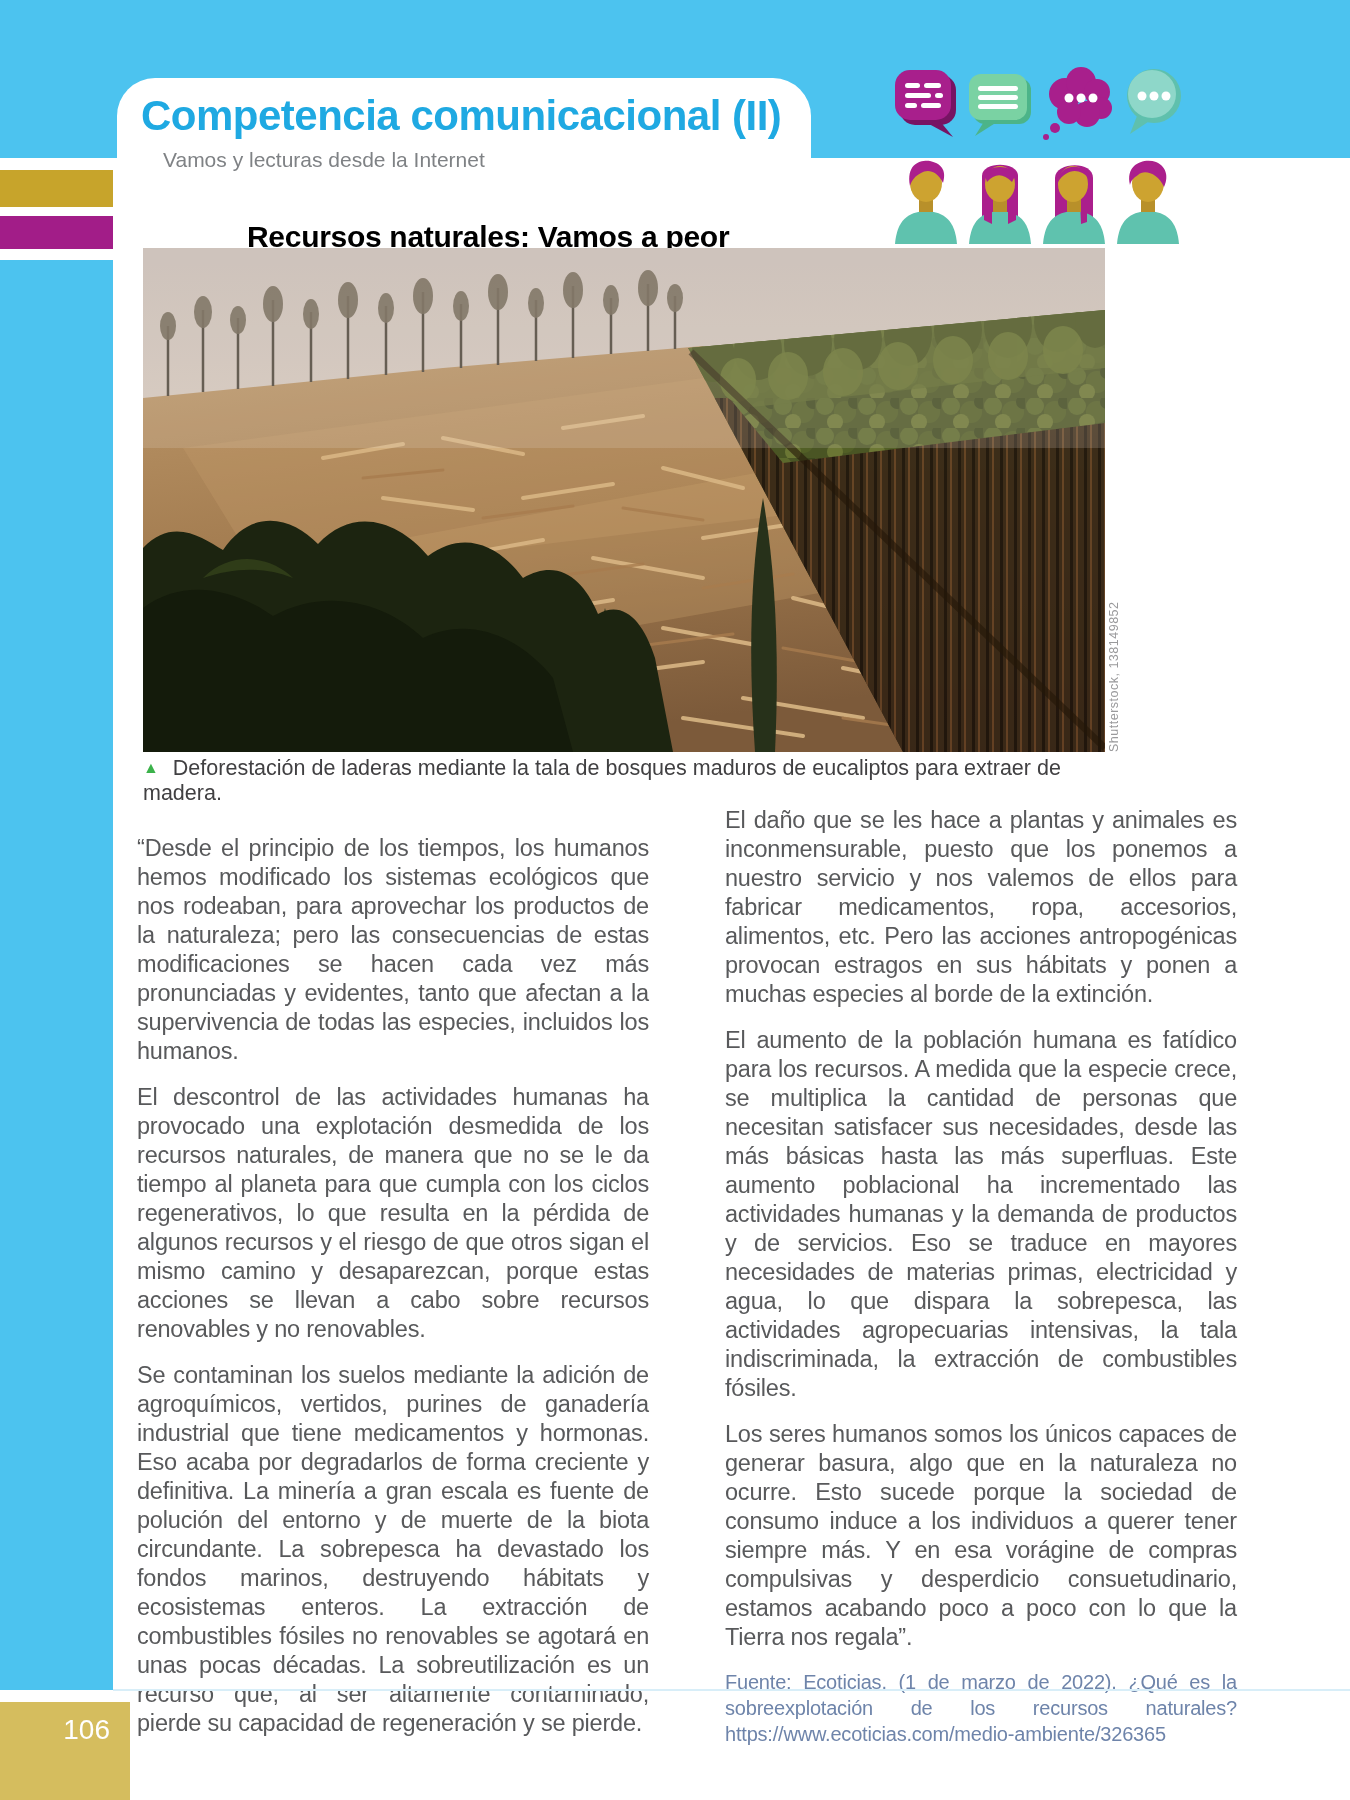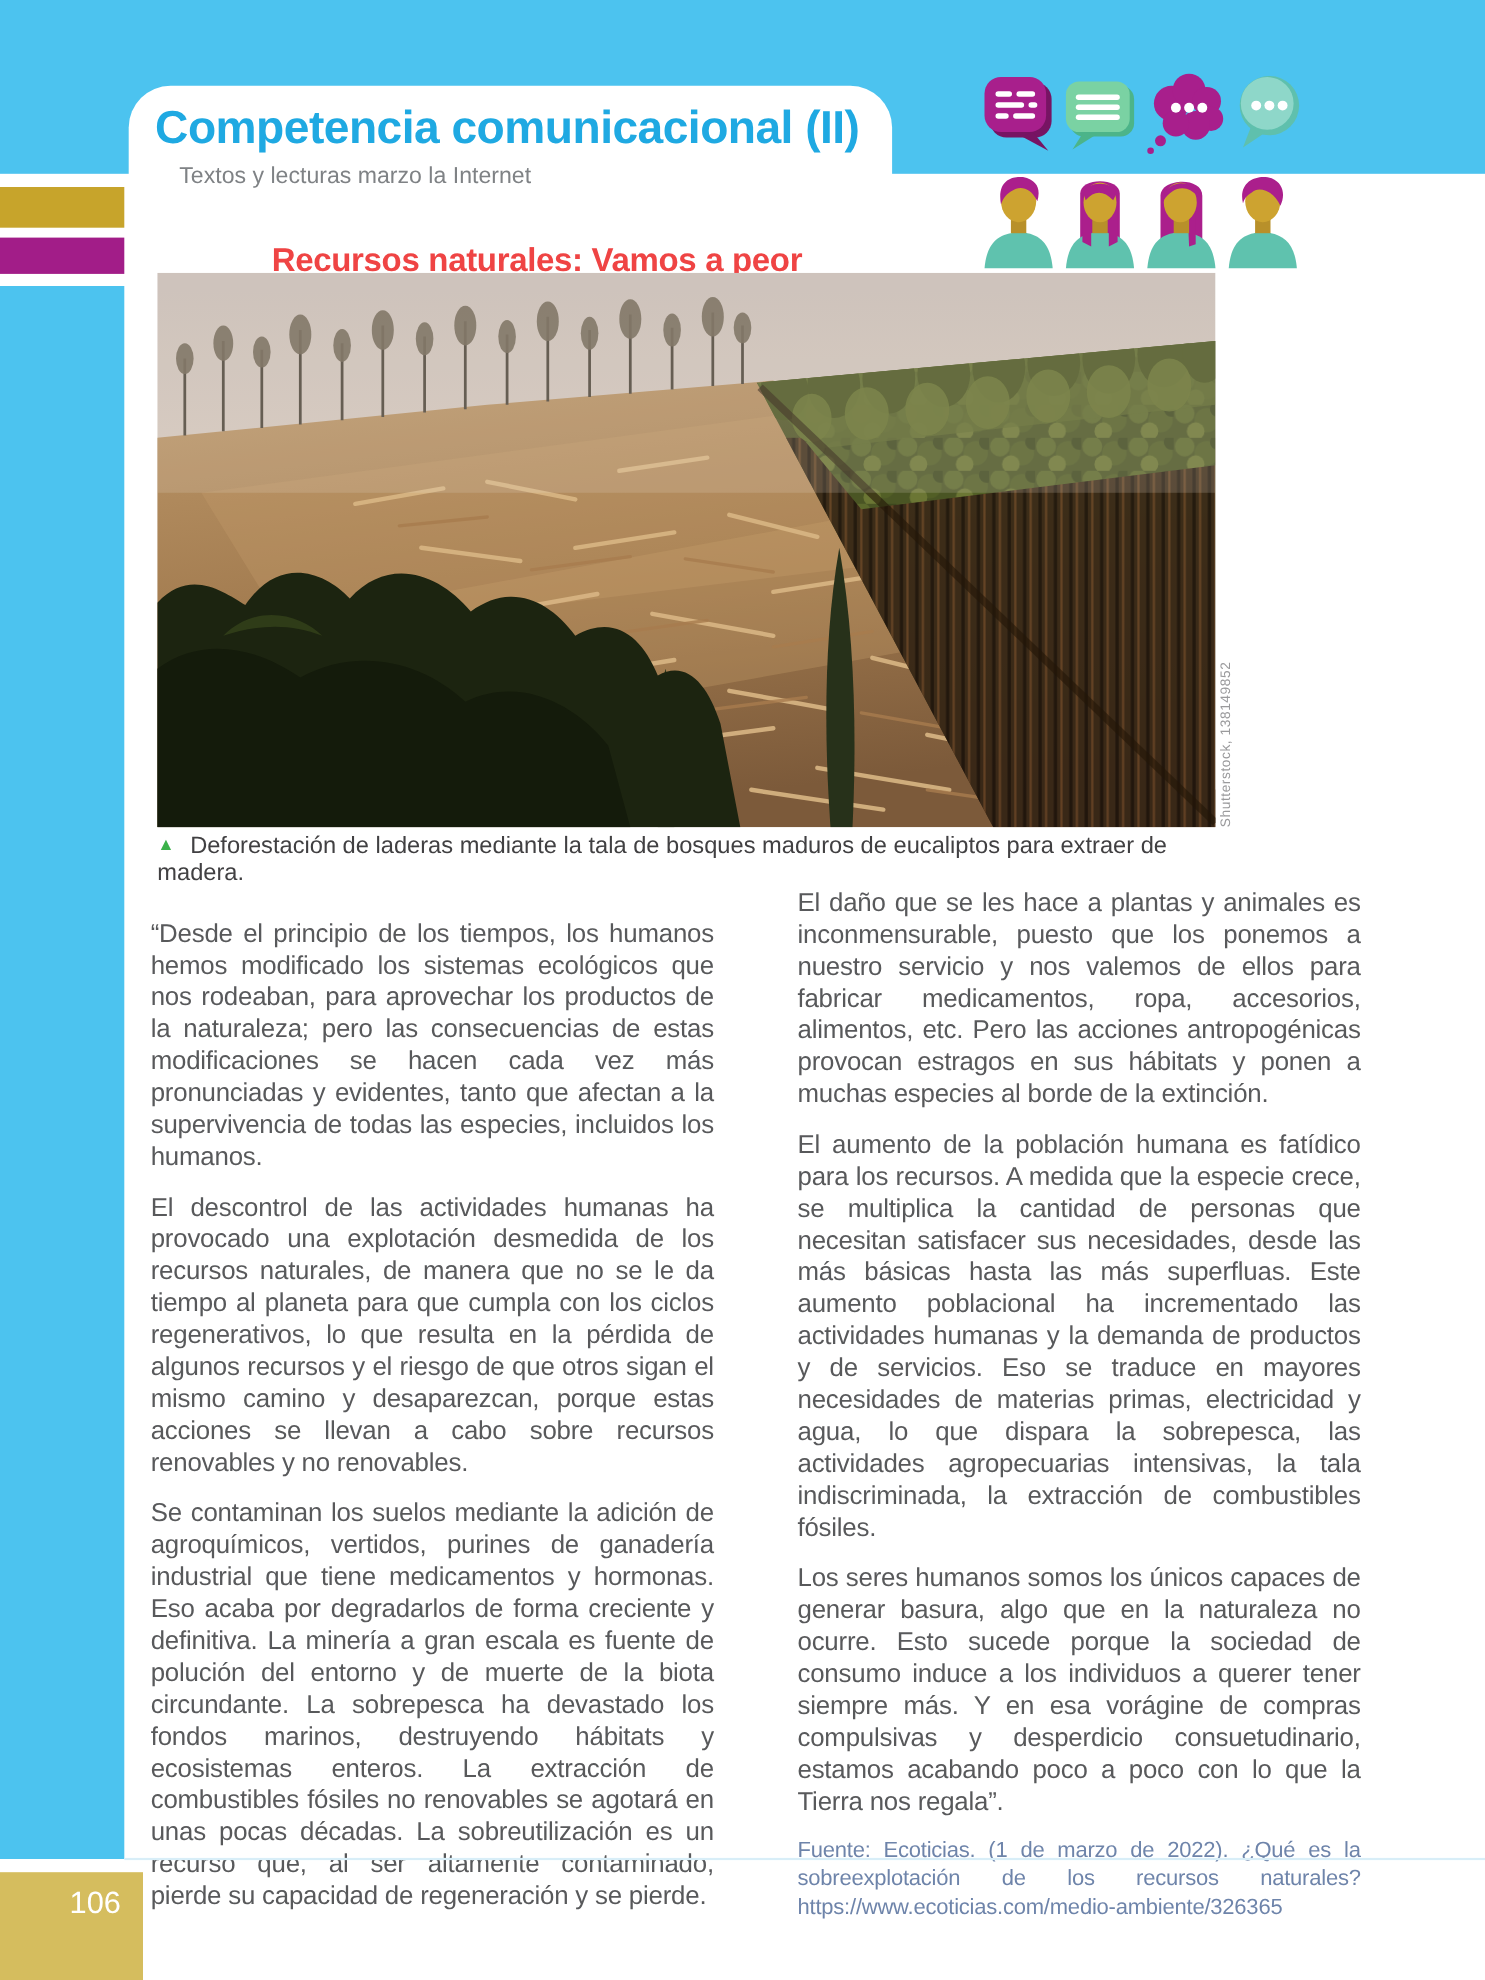--- a/index.html
+++ b/index.html
@@ -18,21 +18,21 @@
   .avatars{position:absolute;left:891px;top:158px;}
 
   
   .bar{position:absolute;left:0;width:113px;}
   .bar-gold{top:170px;height:37px;background:#c7a42b;}
   .bar-magenta{top:216px;height:33px;background:#a21d88;}
   .bar-blue{top:260px;height:1430px;background:#4cc3ef;}
 
   
   .section-title{position:absolute;left:247px;top:220px;margin:0;font-size:30px;font-weight:bold;
-                 color:#ef4444;letter-spacing:-0.3px;white-space:nowrap;}
+                 color:#000000;letter-spacing:-0.3px;white-space:nowrap;}
 
   .photo{position:absolute;left:143px;top:248px;width:962px;height:504px;display:block;}
   .credit{position:absolute;left:1107px;top:524px;height:228px;font-size:12.5px;color:#9a9a9c;
           writing-mode:vertical-rl;transform:rotate(180deg);text-align:left;letter-spacing:0.5px;}
   .caption{position:absolute;left:143px;top:756px;width:960px;font-size:21.5px;color:#414042;}
   .caption .tri{color:#3bb24a;font-size:16px;margin-right:14px;vertical-align:2px;}
 
   
   .col{position:absolute;top:806px;width:512px;color:#58595b;font-size:23.5px;line-height:29px;
        text-align:justify;letter-spacing:-0.2px;}
@@ -48,21 +48,21 @@
   .page-number{position:absolute;right:20px;top:12px;color:#ffffff;font-size:28px;}
 </style>
 </head>
 <body>
 
 <div class="page">
 
   <div class="top-band"></div>
   <div class="title-tab">
     <h1 class="page-title">Competencia comunicacional (II)</h1>
-    <div class="page-subtitle">Textos y lecturas marzo la Internet</div>
+    <div class="page-subtitle">Vamos y lecturas desde la Internet</div>
   </div>
 
   <div class="bubbles">
     <span>
       <svg width="68" height="76" viewBox="0 0 68 76">
         <rect x="7" y="9" width="56" height="50" rx="15" fill="#771463"></rect>
         <path d="M46,54 L60,71 L36,58 Z" fill="#771463"></path>
         <rect x="2" y="4" width="56" height="50" rx="15" fill="#a81f8c"></rect>
         <rect x="12" y="17" width="15" height="5" rx="2.5" fill="#fff"></rect>
         <rect x="31" y="17" width="17" height="5" rx="2.5" fill="#fff"></rect>

